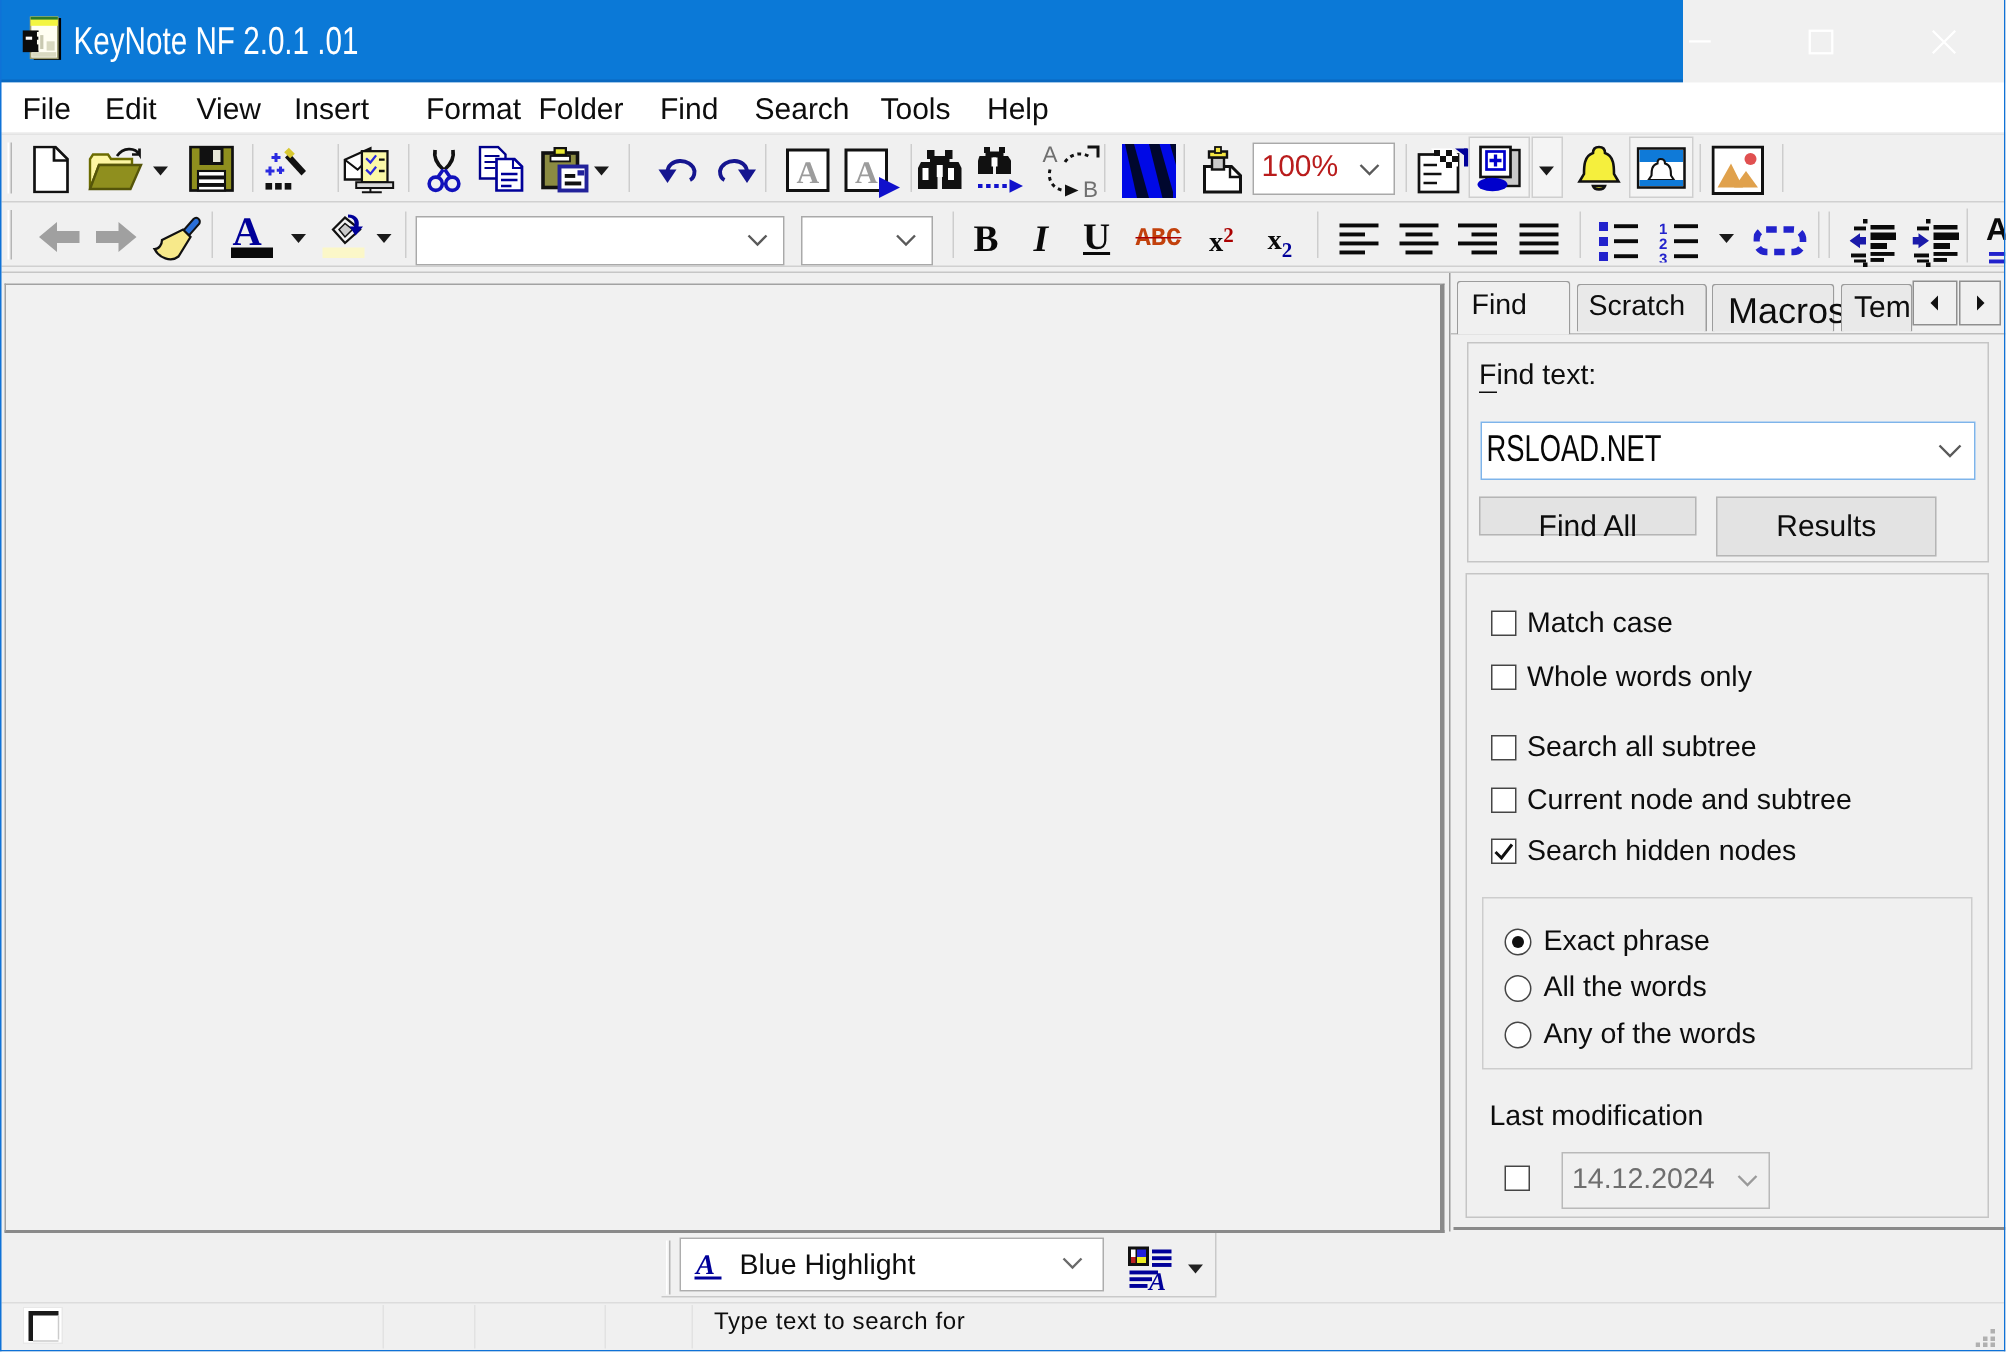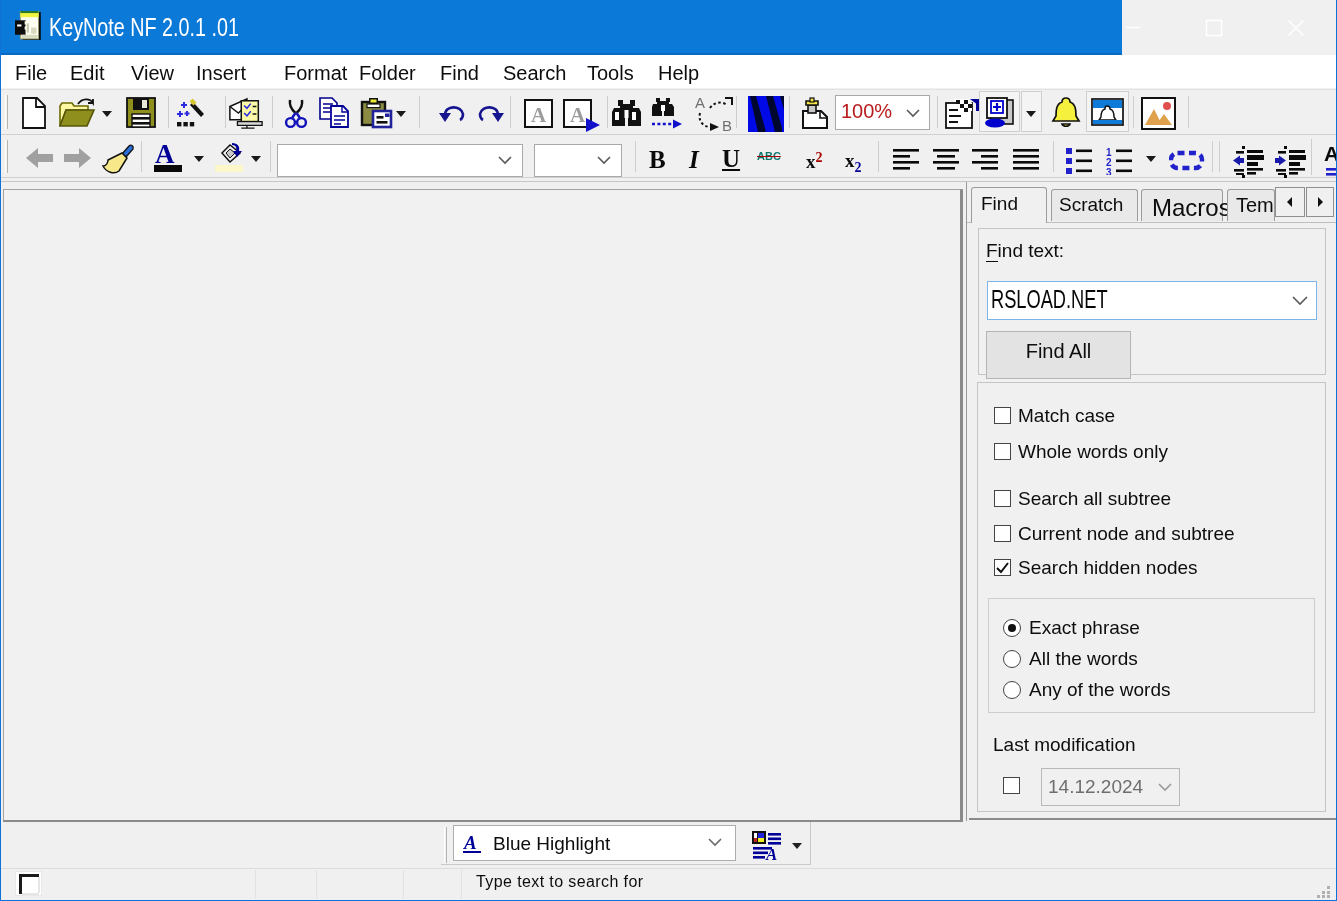--- a/index.html
+++ b/index.html
@@ -326,21 +326,21 @@
 <svg class="abs" style="left:497px;top:155px" width="18" height="12" viewBox="0 0 18 12">
     <path d="M 2 2 L 8 8 L 14 2" stroke="#5a5a5a" stroke-width="1.6" fill="none"></path>
   </svg>
 <div class="abs" style="left:534px;top:144px;width:88px;height:33px;background:#ffffff;border:1px solid #a9a9a9"></div>
 <svg class="abs" style="left:596px;top:155px" width="18" height="12" viewBox="0 0 18 12">
     <path d="M 2 2 L 8 8 L 14 2" stroke="#5a5a5a" stroke-width="1.6" fill="none"></path>
   </svg>
 <div class="abs" style="left:649px;top:146px;font-size:25px;font-weight:bold;color:#0a0a0a;font-family:'Liberation Serif'">B</div>
 <div class="abs" style="left:689px;top:146px;font-size:25px;font-weight:bold;font-style:italic;color:#0a0a0a;font-family:'Liberation Serif'">I</div>
 <div class="abs" style="left:722px;top:145px;font-size:25px;font-weight:bold;color:#0a0a0a;font-family:'Liberation Serif';text-decoration:underline">U</div>
-<div class="abs" style="left:757px;top:150px;font-size:11px;font-weight:bold;color:#0f766e;font-family:Liberation Sans, sans-serif;text-decoration:line-through #aa0000">ABC</div>
+<div class="abs" style="left:757px;top:150px;font-size:17px;font-weight:bold;color:#c2410c;font-family:Liberation Mono, monospace;text-decoration:line-through #aa0000">ABC</div>
 <div class="abs" style="left:806px;top:150px;font-size:19px;font-weight:bold;color:#0a0a0a;font-family:'Liberation Serif'">x<span style="font-size:14px;color:#aa0000;vertical-align:6px">2</span></div>
 <div class="abs" style="left:845px;top:150px;font-size:19px;font-weight:bold;color:#0a0a0a;font-family:'Liberation Serif'">x<span style="font-size:14px;color:#000099;vertical-align:-5px">2</span></div>
 <svg class="abs" style="left:892px;top:147px" width="28" height="28" viewBox="0 0 28 28">
   <g fill="#0a0a0a">
       <rect x="1" y="2" width="26" height="2.6"></rect>
       <rect x="1" y="8" width="17" height="2.6"></rect>
       <rect x="1" y="14" width="26" height="2.6"></rect>
       <rect x="1" y="20" width="17" height="2.6"></rect>
     </g>
 </svg>
@@ -465,21 +465,22 @@
       <path d="M 4 1 L 4 11 L 9 6 Z" fill="#111111"></path>
     </svg>
 
   <div class="abs" style="left:11px;top:46px;width:348px;height:147px;border:1px solid #c5c5c5"></div>
   <div class="lbl" style="left:19px;top:58px"><span style="border-bottom:1px solid #0d0d0d">F</span>ind text:</div>
   <div class="abs" style="left:20px;top:99px;width:330px;height:39px;background:#ffffff;border:1px solid #7eb4ea"></div>
   <div class="abs" style="left:24px;top:103px;font-size:25px;color:#070707;transform:scaleX(0.73);transform-origin:0 0;white-space:pre">RSLOAD.NET</div>
   <svg class="abs" style="left:324px;top:112px" width="20" height="14" viewBox="0 0 20 14">
       <path d="M 2 3 L 9 10 L 16 3" stroke="#5a5a5a" stroke-width="1.6" fill="none"></path>
     </svg>
-  <div class="abs" style="left:19px;top:149px;width:145px;height:48px;background:#e3e3e3;border:1px solid #b5b5b5;text-align:center;font-size:20px;color:#0d0d0d;line-height:38px">Find All</div>
+  <div class="abs" style="left:19px;top:149px;width:145px;height:26px;background:#e3e3e3;border:1px solid #b5b5b5;text-align:center;font-size:20px;color:#0d0d0d;line-height:38px">Find All</div>
+  <div class="abs" style="left:177px;top:149px;width:147px;height:40px;background:#e3e3e3;border:1px solid #b5b5b5;text-align:center;font-size:20px;color:#0d0d0d;line-height:38px">Results</div>
 
   <div class="abs" style="left:10px;top:200px;width:349px;height:430px;border:1px solid #c5c5c5"></div>
   <div class="cb" style="left:27px;top:225px"></div>
   <div class="lbl" style="left:51px;top:223px">Match case</div>
   <div class="cb" style="left:27px;top:261px"></div>
   <div class="lbl" style="left:51px;top:259px">Whole words only</div>
   <div class="cb" style="left:27px;top:308px"></div>
   <div class="lbl" style="left:51px;top:306px">Search all subtree</div>
   <div class="cb" style="left:27px;top:343px"></div>
   <div class="lbl" style="left:51px;top:341px">Current node and subtree</div>

